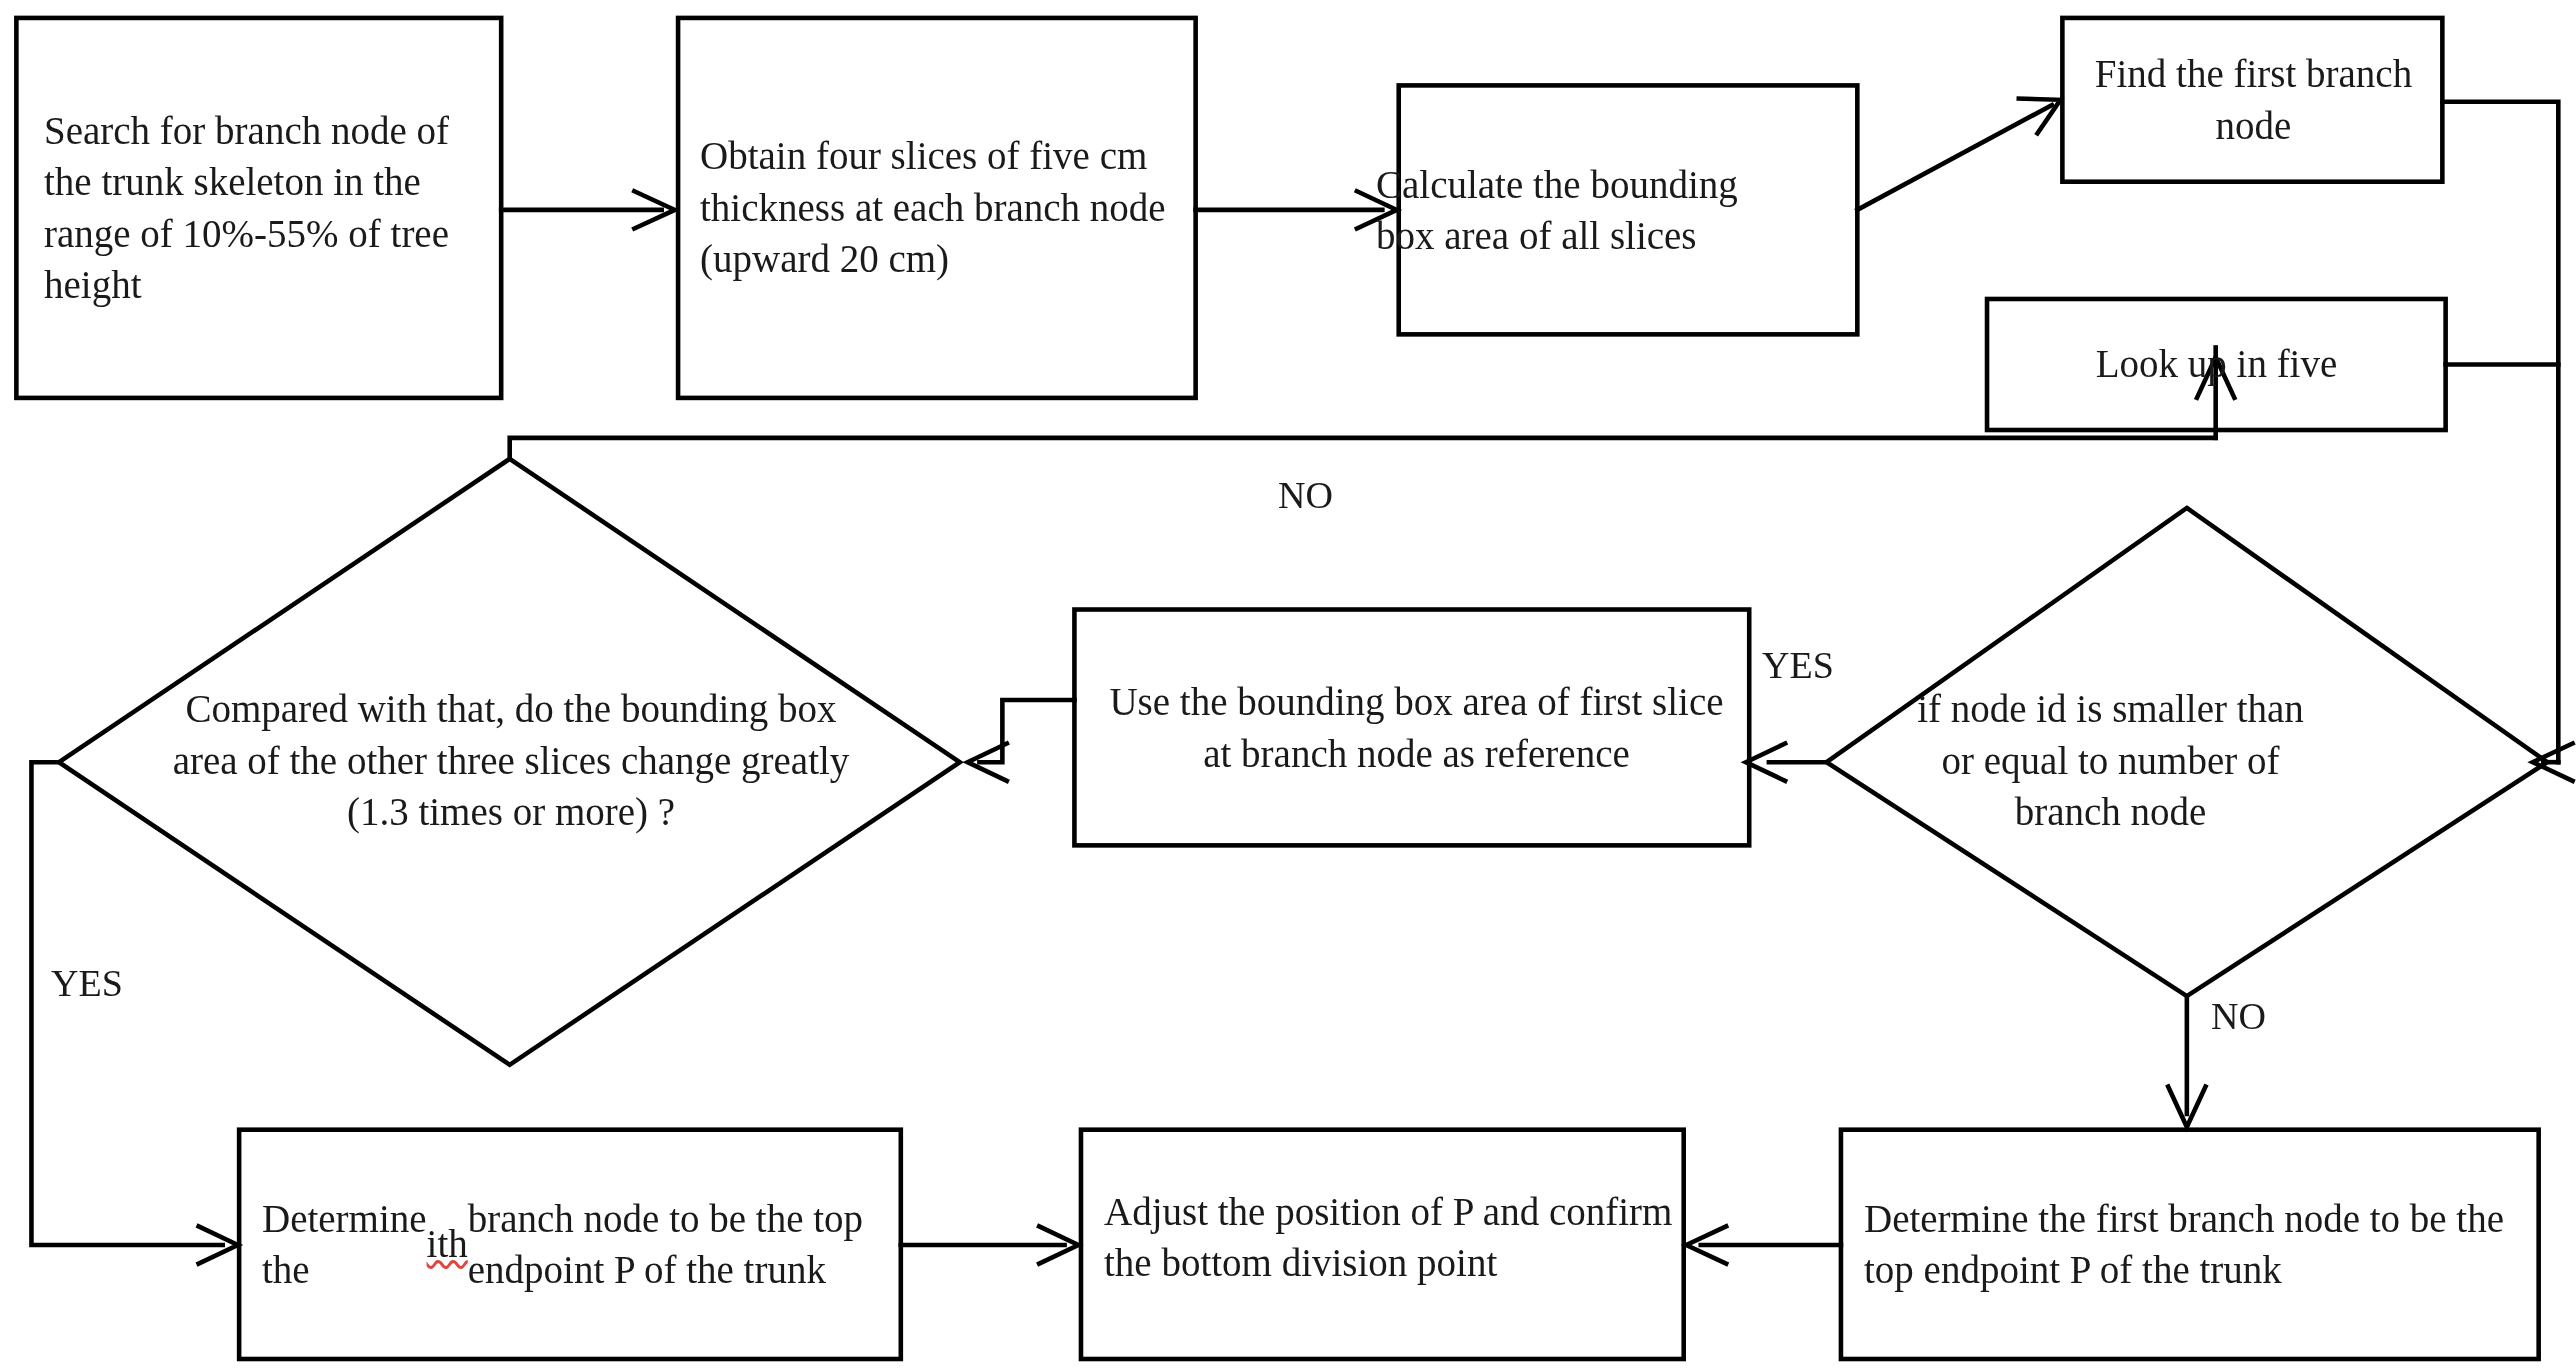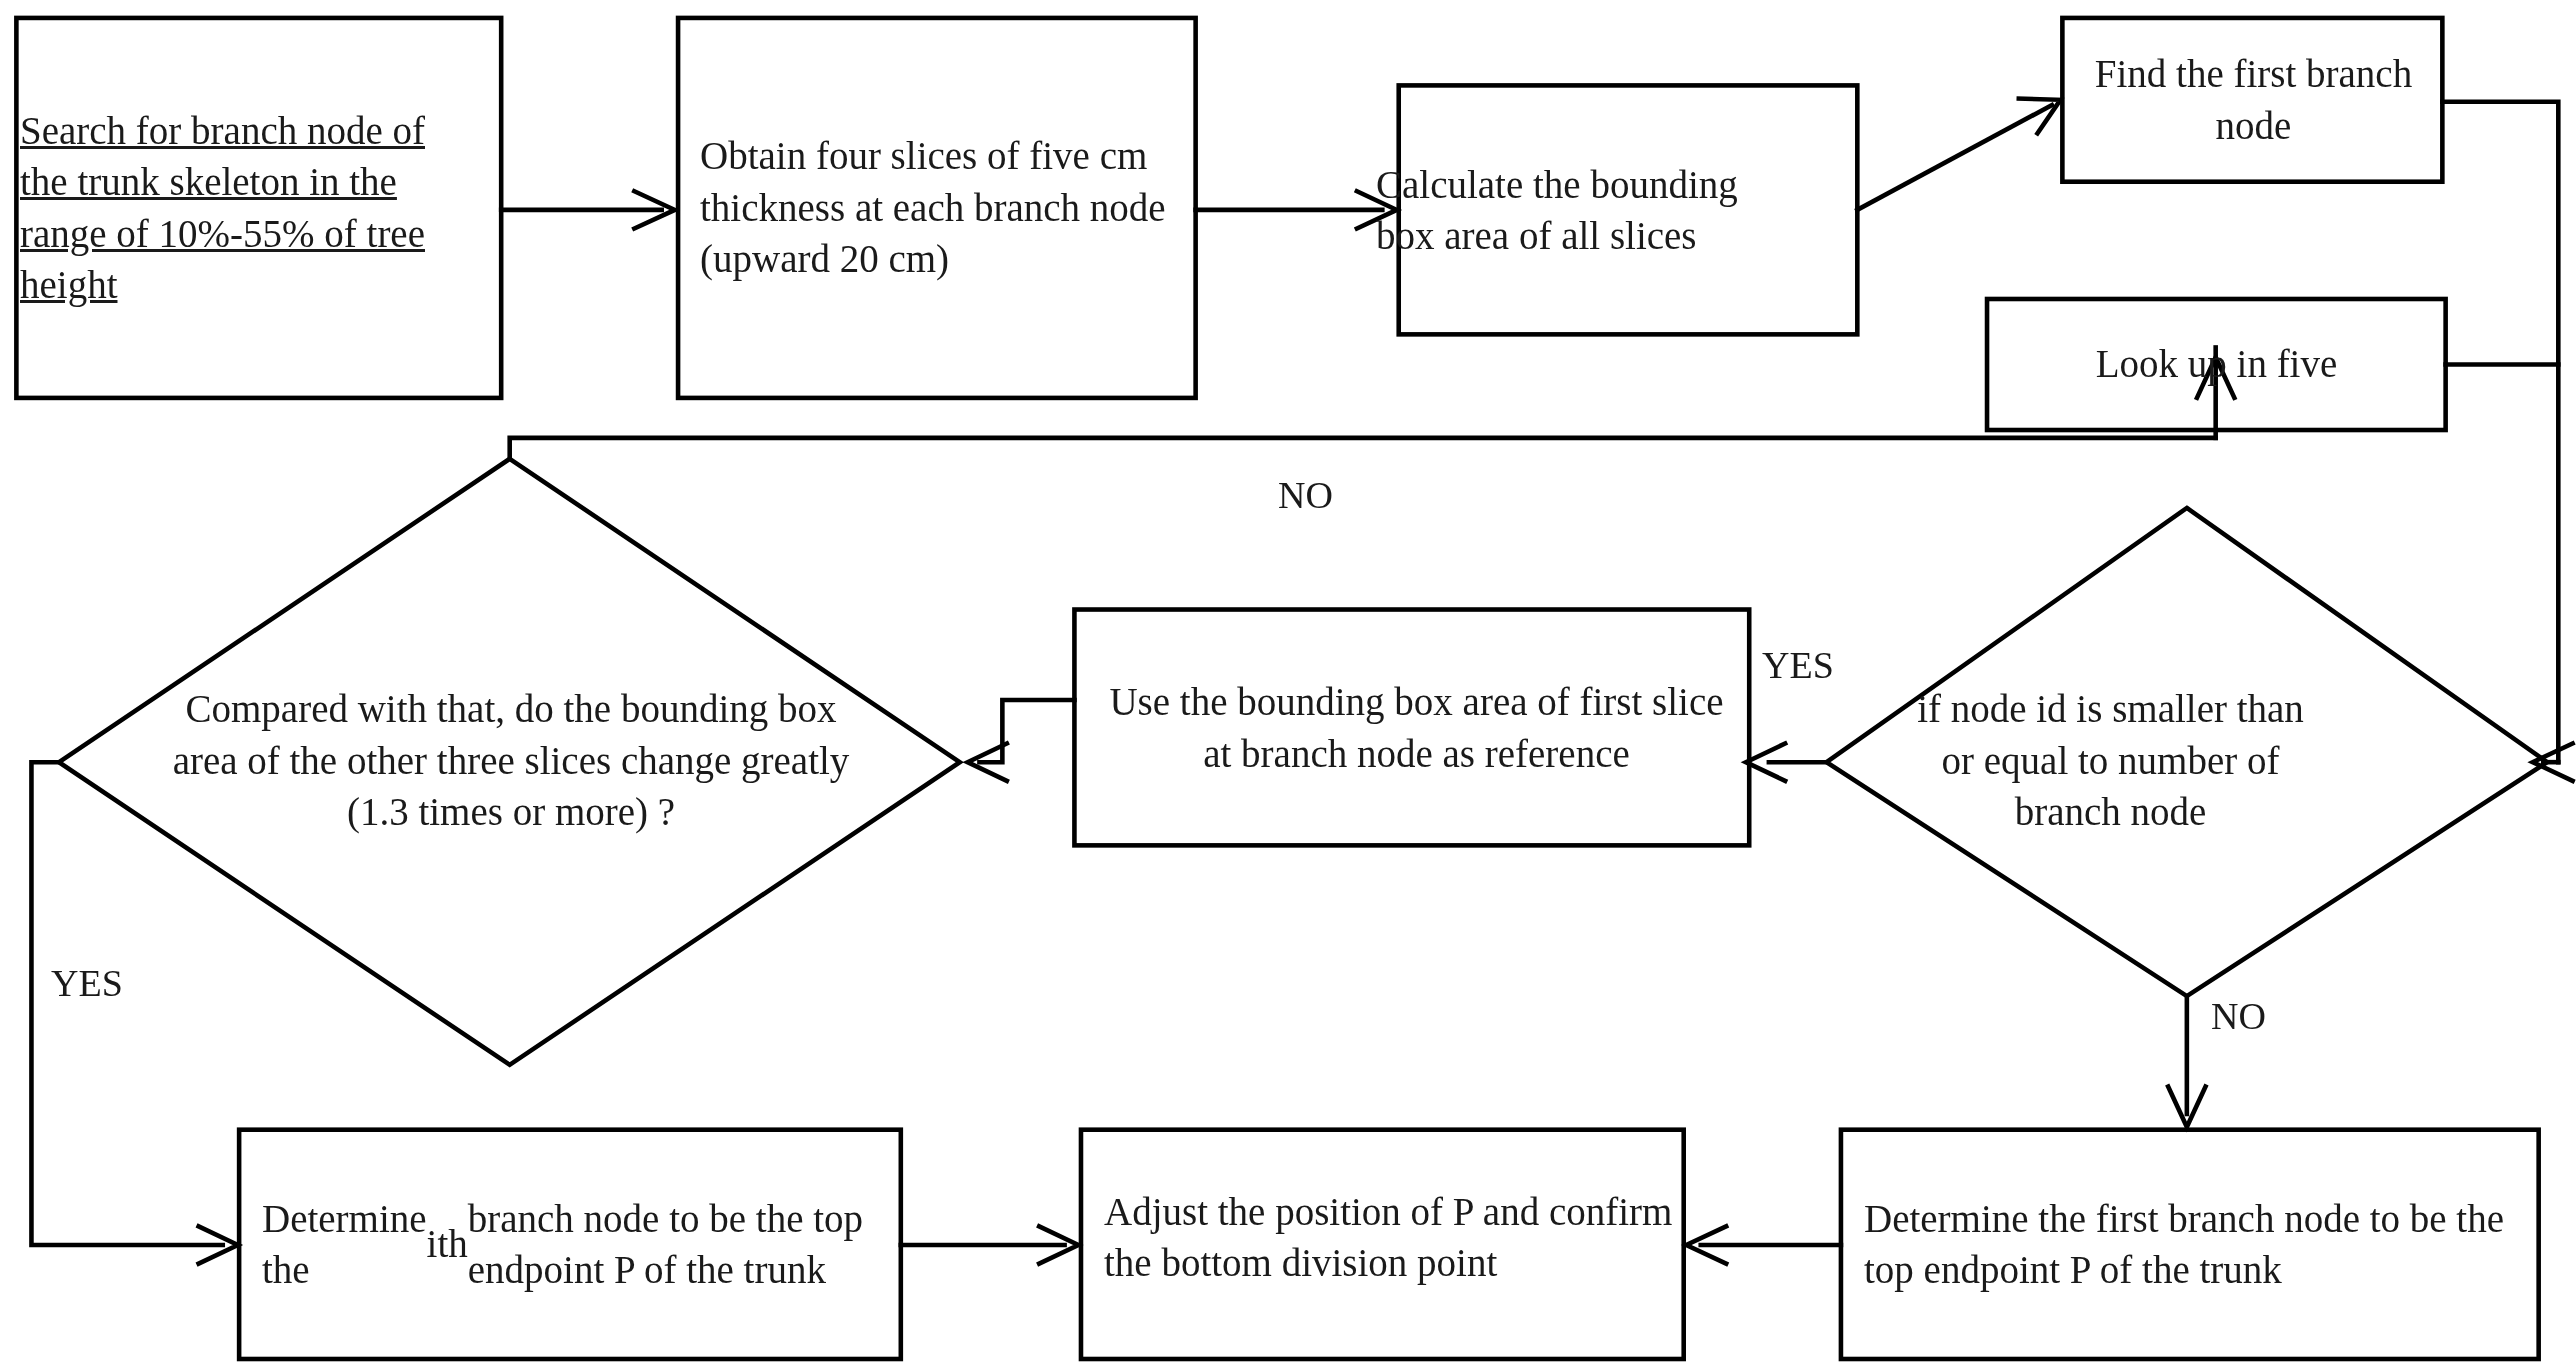--- a/index.html
+++ b/index.html
@@ -69,20 +69,21 @@
   }
   .edge-label {
     position: absolute;
     color: #1a1a1a;
     font-size: 38px;
     line-height: 1.1;
     font-family: "Liberation Serif", "DejaVu Serif", serif;
     white-space: nowrap;
   }
   .spellerr {
+    text-decoration: underline;
     text-decoration-style: wavy;
     text-decoration-color: #e2453c;
     text-decoration-thickness: 2.6px;
     text-underline-offset: 2.6px;
   }
 </style>
 </head>
 <body>
 
 <div id="flowchart-root">
@@ -134,21 +135,21 @@
     <path class="arrowhead" d="M 300 1870 L 363 1900 L 300 1930"></path>
 
     <path class="conn" d="M 1375 1900 L 1625 1900"></path>
     <path class="arrowhead" d="M 1583 1870 L 1646 1900 L 1583 1930"></path>
 
     <path class="conn" d="M 2810 1900 L 2596 1900"></path>
     <path class="arrowhead" d="M 2638 1870 L 2574 1900 L 2638 1930"></path>
 
   </svg>
 
-  <div class="node-text" style="left:20px; top:24px; width:452px; height:367px;text-decoration:underline;">Search for branch node of the trunk skeleton in the range of 10%-55% of tree height</div>
+  <div class="node-text" style="left:44px; top:24px; width:452px; height:367px;">Search for branch node of the trunk skeleton in the range of 10%-55% of tree height</div>
 
   <div class="node-text" style="left:700px; top:24px; width:485px; height:367px;">Obtain four slices of five cm thickness at each branch node (upward 20 cm)</div>
 
   <div class="node-text" style="left:1376px; top:92px; width:426px; height:236px;">Calculate the bounding box area of all slices</div>
 
   <div class="node-text center" style="left:2070px; top:24px; width:367px; height:151px;">Find the first branch node</div>
 
   <div class="node-text center" style="left:1997px; top:305px; width:439px; height:118px;">Look up in five</div>
 
   <div class="node-text" style="left:1097px; top:616px; width:639px; height:223px;text-align:center;">Use the bounding box area of first slice at branch node as reference</div>

